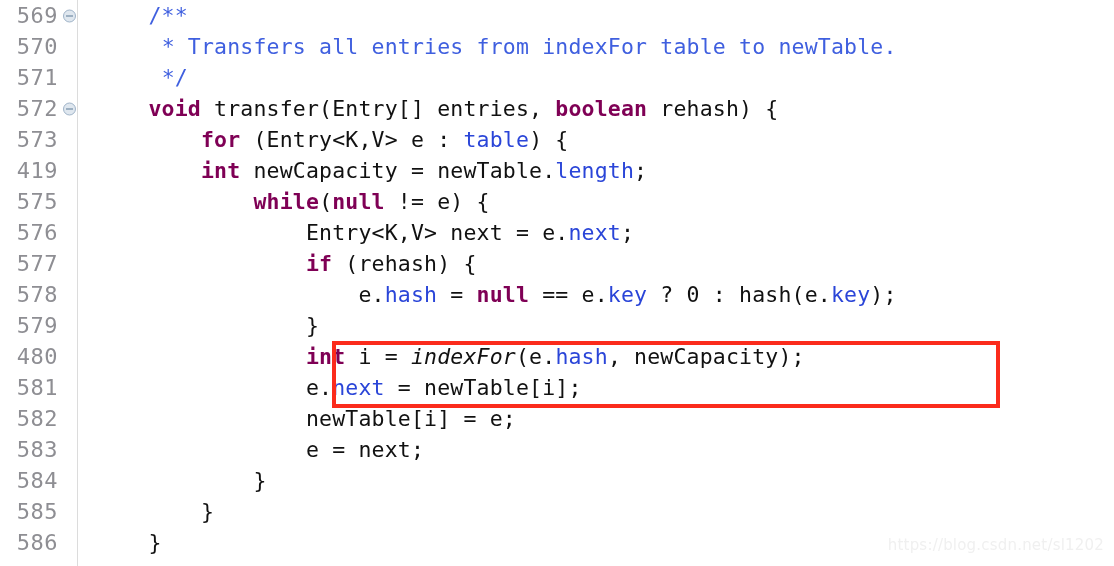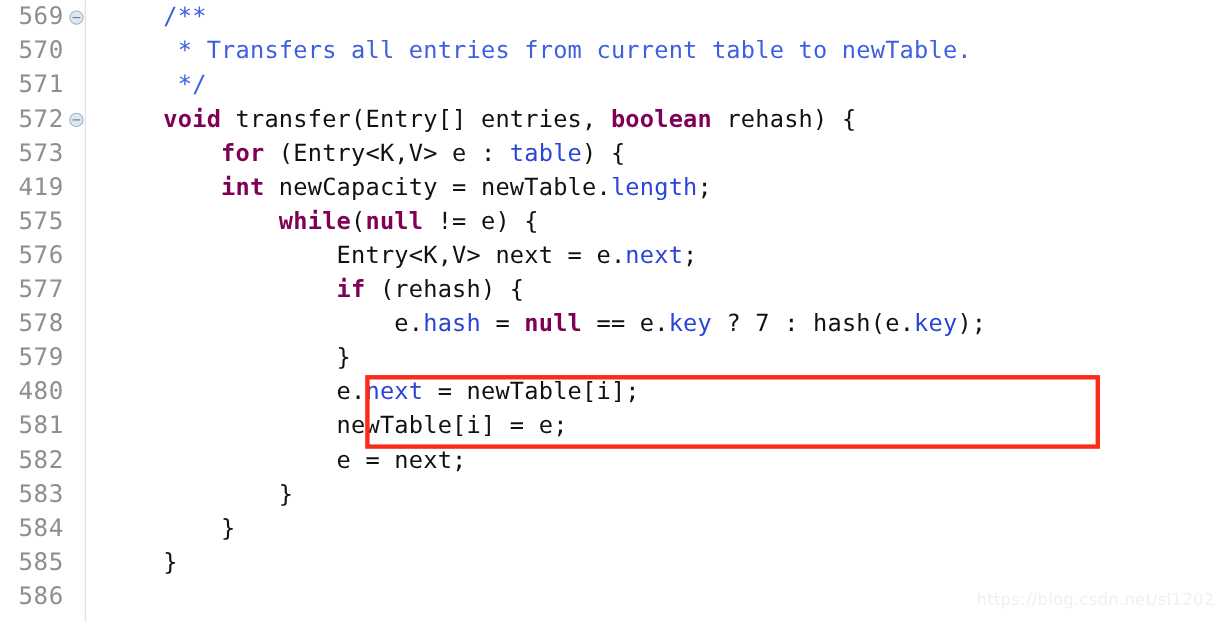--- a/index.html
+++ b/index.html
@@ -183,30 +183,31 @@
       <div class="gutter-row">
         <span class="gutter-num">585</span>
       </div>
       <div class="gutter-row">
         <span class="gutter-num">586</span>
       </div>
     </div>
 
   <div id="code">
       <div class="code-row"><span class="tok-plain">    </span><span class="tok-comment">/**</span></div>
-      <div class="code-row"><span class="tok-plain">     </span><span class="tok-comment">* Transfers all entries from current table to newTable.</span></div>
+      <div class="code-row"><span class="tok-plain">     </span><span class="tok-comment">* Transfers all entries from indexFor table to newTable.</span></div>
       <div class="code-row"><span class="tok-plain">     </span><span class="tok-comment">*/</span></div>
       <div class="code-row"><span class="tok-plain">    </span><span class="tok-kw">void</span><span class="tok-plain"> transfer(Entry[] entries, </span><span class="tok-kw">boolean</span><span class="tok-plain"> rehash) {</span></div>
       <div class="code-row"><span class="tok-plain">        </span><span class="tok-kw">for</span><span class="tok-plain"> (Entry&lt;K,V&gt; e : </span><span class="tok-field">table</span><span class="tok-plain">) {</span></div>
       <div class="code-row"><span class="tok-plain">        </span><span class="tok-kw">int</span><span class="tok-plain"> newCapacity = newTable.</span><span class="tok-field">length</span><span class="tok-plain">;</span></div>
       <div class="code-row"><span class="tok-plain">            </span><span class="tok-kw">while</span><span class="tok-plain">(</span><span class="tok-kw">null</span><span class="tok-plain"> != e) {</span></div>
       <div class="code-row"><span class="tok-plain">                Entry&lt;K,V&gt; next = e.</span><span class="tok-field">next</span><span class="tok-plain">;</span></div>
       <div class="code-row"><span class="tok-plain">                </span><span class="tok-kw">if</span><span class="tok-plain"> (rehash) {</span></div>
-      <div class="code-row"><span class="tok-plain">                    e.</span><span class="tok-field">hash</span><span class="tok-plain"> = </span><span class="tok-kw">null</span><span class="tok-plain"> == e.</span><span class="tok-field">key</span><span class="tok-plain"> ? 7 : hash(e.</span><span class="tok-field">key</span><span class="tok-plain">);</span></div>
+      <div class="code-row"><span class="tok-plain">                    e.</span><span class="tok-field">hash</span><span class="tok-plain"> = </span><span class="tok-kw">null</span><span class="tok-plain"> == e.</span><span class="tok-field">key</span><span class="tok-plain"> ? 0 : hash(e.</span><span class="tok-field">key</span><span class="tok-plain">);</span></div>
       <div class="code-row"><span class="tok-plain">                }</span></div>
+      <div class="code-row"><span class="tok-plain">                </span><span class="tok-kw">int</span><span class="tok-plain"> i = </span><span class="tok-static">indexFor</span><span class="tok-plain">(e.</span><span class="tok-field">hash</span><span class="tok-plain">, newCapacity);</span></div>
       <div class="code-row"><span class="tok-plain">                e.</span><span class="tok-field">next</span><span class="tok-plain"> = newTable[i];</span></div>
       <div class="code-row"><span class="tok-plain">                newTable[i] = e;</span></div>
       <div class="code-row"><span class="tok-plain">                e = next;</span></div>
       <div class="code-row"><span class="tok-plain">            }</span></div>
       <div class="code-row"><span class="tok-plain">        }</span></div>
       <div class="code-row"><span class="tok-plain">    }</span></div>
     </div>
 
   <div id="highlight-box"></div>
 

